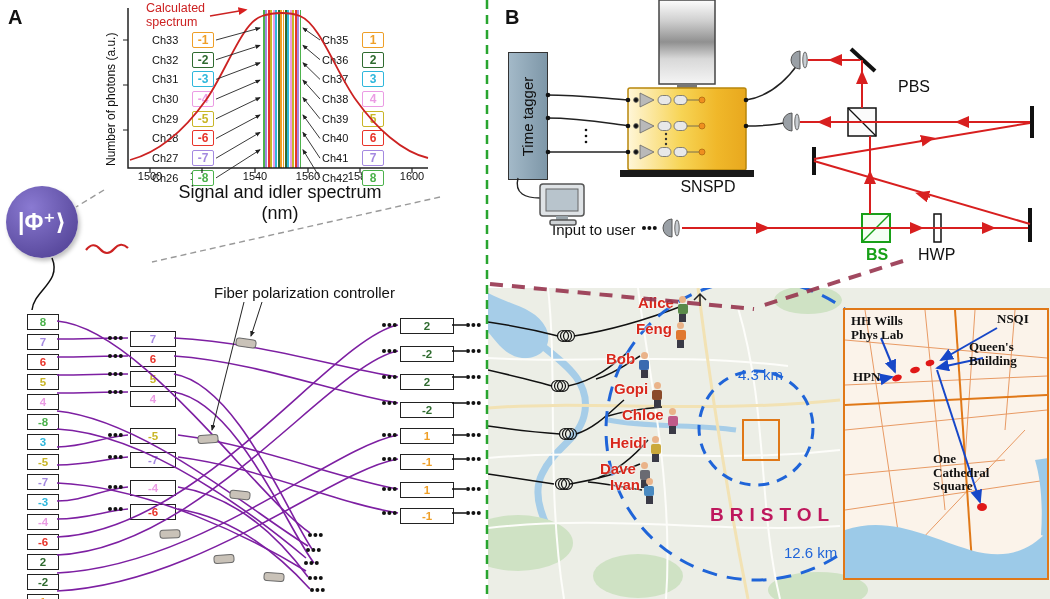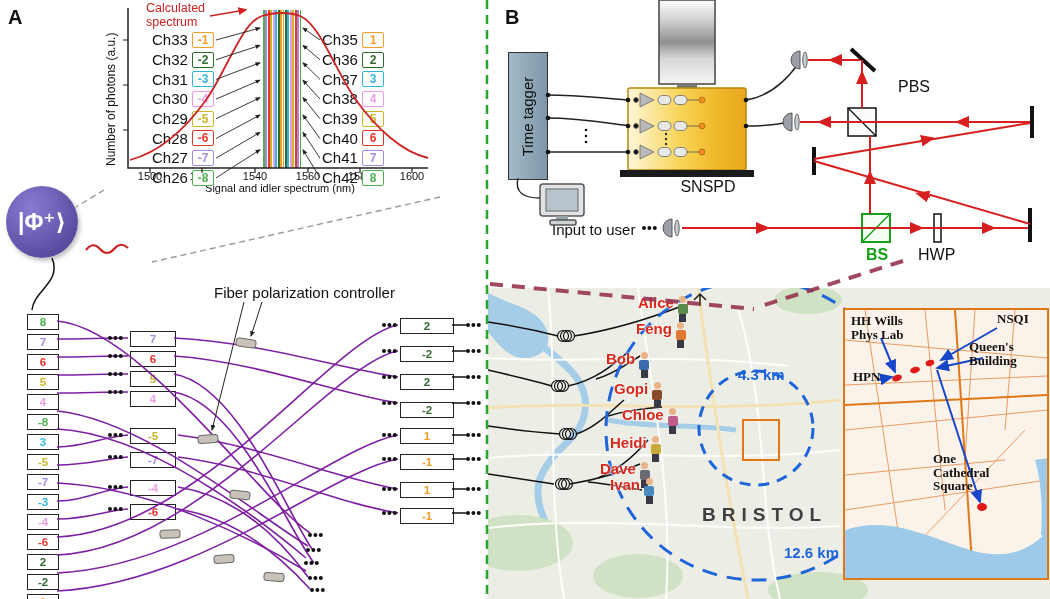--- a/index.html
+++ b/index.html
@@ -4,31 +4,31 @@
 <style>
   html,body{margin:0;padding:0;background:#fff;}
   .stage{position:relative;width:1050px;height:599px;background:#fff;overflow:hidden;
          font-family:"Liberation Sans","DejaVu Sans",sans-serif;color:#111;}
   .abs{position:absolute;}
   .panel-label{font-size:20px;font-weight:bold;}
   
   .calc-label{color:#cc2222;font-size:12.5px;line-height:1.1;width:84px;}
   .ylab{left:104px;top:166px;transform-origin:0 0;transform:rotate(-90deg);
         font-size:12px;white-space:nowrap;}
-  .xlab{left:160px;top:182px;width:240px;text-align:center;font-size:11px;}
+  .xlab{left:160px;top:182px;width:240px;text-align:center;font-size:18px;}
   .xticks{left:0;top:170px;width:1050px;height:14px;}
   .xticks span{position:absolute;transform:translateX(-50%);font-size:11px;}
   .xticks span:nth-of-type(1){left:150px}.xticks span:nth-of-type(2){left:202px}
   .xticks span:nth-of-type(3){left:255px}.xticks span:nth-of-type(4){left:308px}
   .xticks span:nth-of-type(5){left:360px}.xticks span:nth-of-type(6){left:412px}
   .stripes{left:263px;top:10px;height:158px;display:flex;}
   .stripes i{display:block;width:1.9px;height:100%;margin-right:0.55px;}
   .chcol{width:90px;}
   .chrow{display:flex;align-items:center;height:19.7px;gap:4px;}
-  .chname{font-size:15px;width:36px;}
+  .chname{font-size:11px;width:36px;}
   .chbox{min-width:14px;padding:0 3px;height:14px;line-height:14px;text-align:center;
          font-weight:bold;font-size:12px;border:1.6px solid;background:#fff;border-radius:2px;}
   
   .state-circle{left:6px;top:186px;width:72px;height:72px;border-radius:50%;
         background:radial-gradient(circle at 35% 30%,#8a7ad2,#5a4a9e 75%);
         display:flex;align-items:center;justify-content:center;
         color:#fff;font-size:23px;font-weight:bold;box-shadow:2px 3px 4px rgba(0,0,0,.25);}
   
   .vstack{display:flex;flex-direction:column;}
   .sbox{width:30px;height:14px;margin-bottom:4px;border:1.3px solid #222;background:#fff;
@@ -44,22 +44,22 @@
         background:linear-gradient(90deg,#a3b9c8,#7e97a8);display:flex;align-items:center;justify-content:center;}
   .ttagger span{transform:rotate(-90deg);white-space:nowrap;font-size:15px;}
   .snspd-label{left:652px;top:178px;width:112px;text-align:center;font-size:16px;}
   .input-label{left:552px;top:221px;font-size:15px;white-space:nowrap;}
   .pbs-label{left:898px;top:78px;font-size:16px;}
   .bs-label{left:866px;top:246px;font-size:16px;color:#18a018;font-weight:bold;}
   .hwp-label{left:918px;top:246px;font-size:16px;}
   
   .map{left:488px;top:288px;width:562px;height:311px;background:#eceee6;overflow:hidden;}
   .map svg{position:absolute;left:0;top:0;}
-  .city{left:214px;top:216px;font-size:19px;font-weight:bold;letter-spacing:6px;color:#404040;}
-  .dist{color:#1f64d8;font-weight:bold;font-size:15px;white-space:nowrap;}
+  .city{left:222px;top:216px;font-size:19px;font-weight:bold;letter-spacing:6px;color:#be185d;}
+  .dist{color:#1f64d8;font-weight:normal;font-size:15px;white-space:nowrap;}
   .d43{left:250px;top:78px;}
   .d126{left:296px;top:256px;text-align:center;}
   .users{left:0;top:0;width:100%;height:100%;}
   .user{position:absolute;display:flex;gap:3px;align-items:flex-start;}
   .uname{color:#d8281c;font-weight:bold;font-size:15px;text-shadow:0 0 2px #fff,0 0 2px #fff;}
   .person{display:inline-block;width:12px;margin-top:2px;}
   .phead{display:block;width:7px;height:7px;border-radius:50%;background:#eab389;margin:0 auto;}
   .pbody{display:block;width:10px;height:10px;border-radius:2px;margin:1px auto 0;}
   .plegs{display:block;width:7px;height:8px;background:#3a3a46;margin:0 auto;}
   .user:nth-of-type(1){left:150px;top:6px}  .user:nth-of-type(1) .pbody{background:#5a8a4a}

